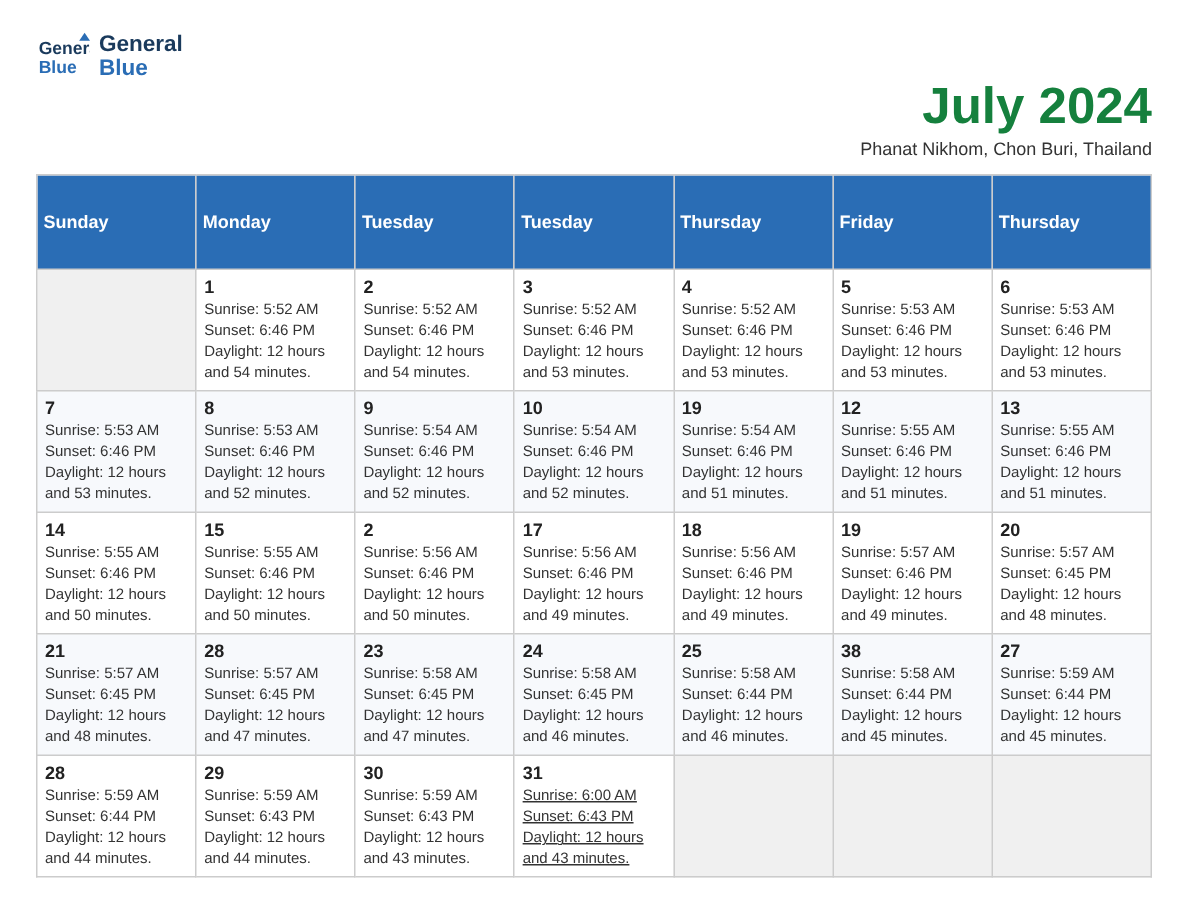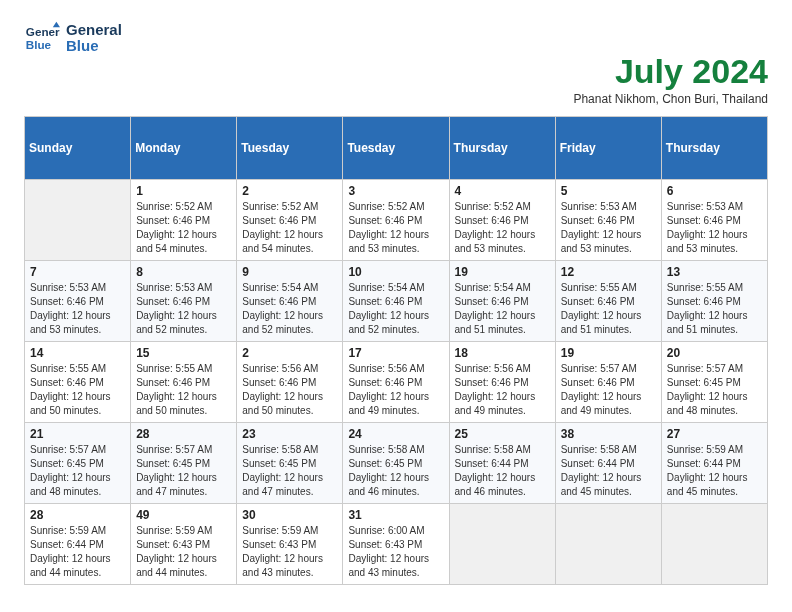--- a/index.html
+++ b/index.html
@@ -328,36 +328,36 @@
       </tr>
       <tr>
         <td>
           <span class="day-number">28</span>
           <div class="day-info" style="white-space: pre-line;">Sunrise: 5:59 AM
 Sunset: 6:44 PM
 Daylight: 12 hours
 and 44 minutes.</div>
         </td>
         <td>
-          <span class="day-number">49</span>
+          <span class="day-number">29</span>
           <div class="day-info" style="white-space: pre-line;">Sunrise: 5:59 AM
 Sunset: 6:43 PM
 Daylight: 12 hours
 and 44 minutes.</div>
         </td>
         <td>
           <span class="day-number">30</span>
           <div class="day-info" style="white-space: pre-line;">Sunrise: 5:59 AM
 Sunset: 6:43 PM
 Daylight: 12 hours
 and 43 minutes.</div>
         </td>
         <td>
           <span class="day-number">31</span>
-          <div class="day-info" style="white-space: pre-line;">Sunrise: 6:00 AM
+          <div class="day-info" style="white-space: pre-line; text-decoration: underline;">Sunrise: 6:00 AM
 Sunset: 6:43 PM
 Daylight: 12 hours
 and 43 minutes.</div>
         </td>
         <td class="empty-cell"></td>
         <td class="empty-cell"></td>
         <td class="empty-cell"></td>
       </tr>
     </tbody>
 </table>

